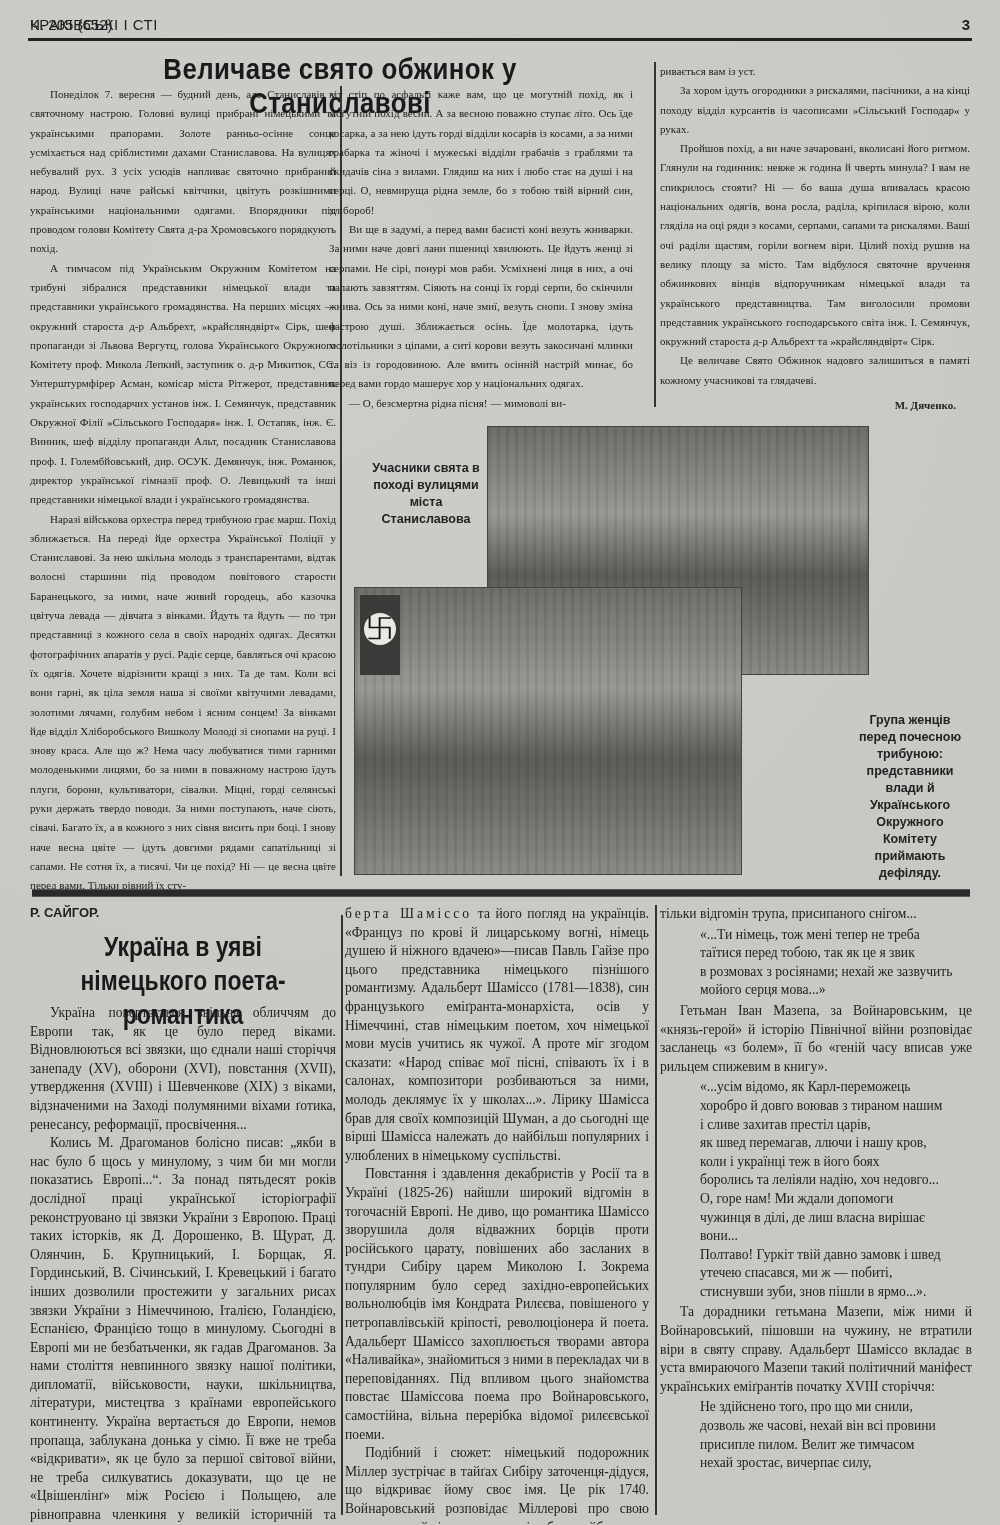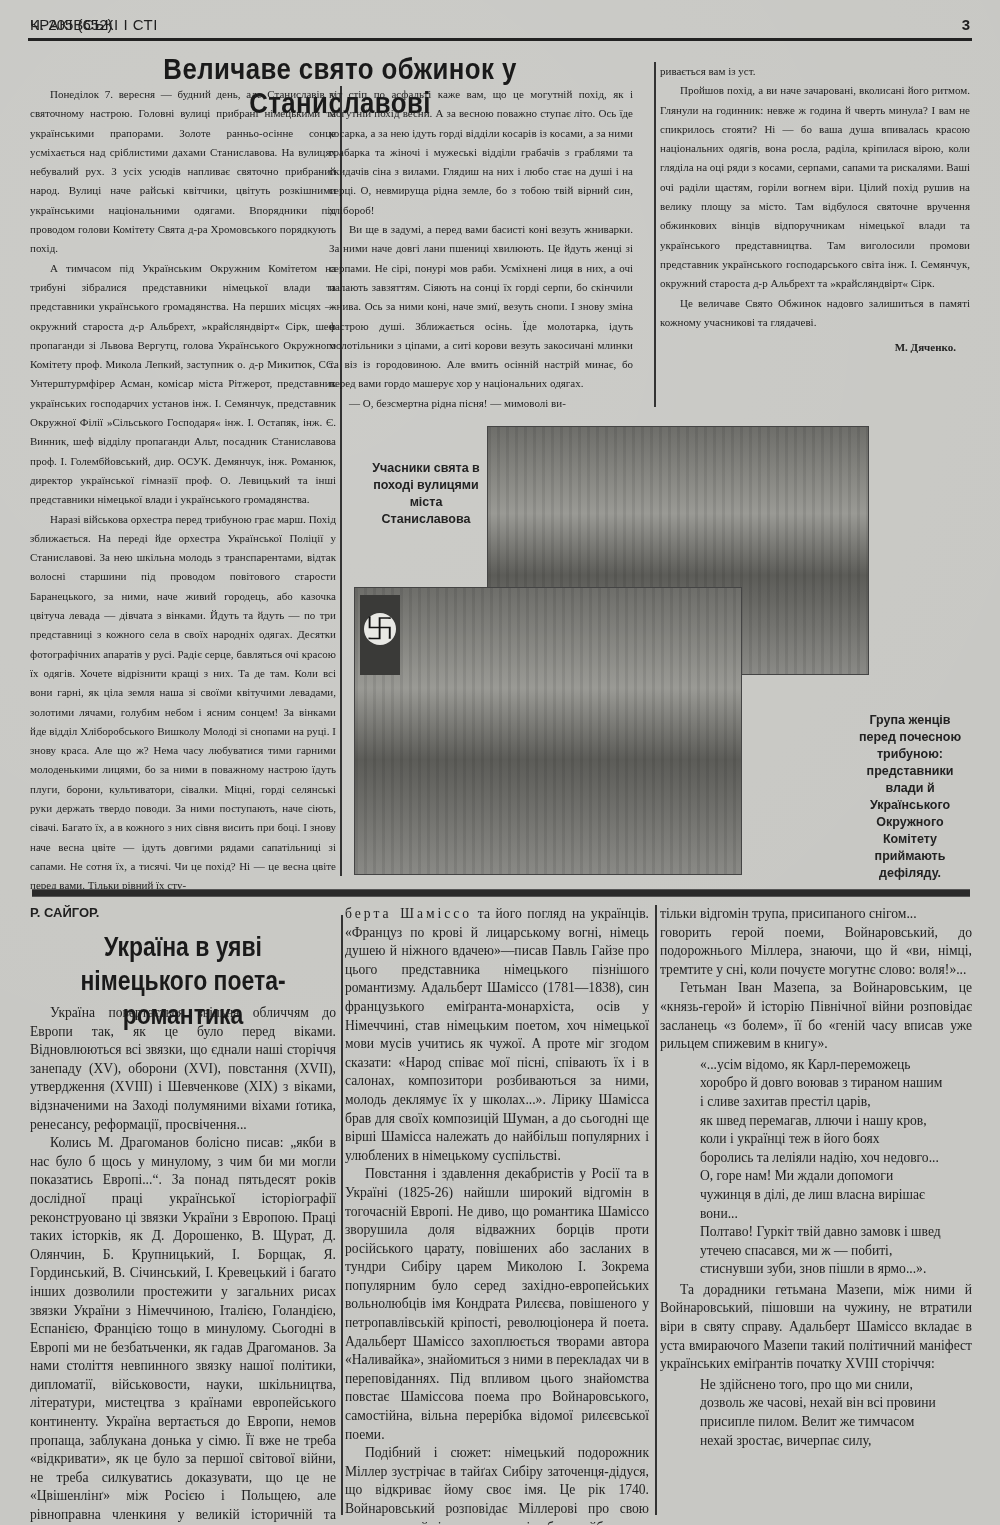--- a/index.html
+++ b/index.html
@@ -71,20 +71,21 @@
 
   <div class="col c2">
     <p class="noind">кіт стіп по асфальті каже вам, що це могутній похід, як і могутній похід весни. А за весною поважно ступає літо. Ось їде косарка, а за нею ідуть горді відділи косарів із косами, а за ними грабарка та жіночі і мужеські відділи грабачів з граблями та скидачів сіна з вилами. Глядиш на них і любо стає на душі і на серці. О, невмируща рідна земле, бо з тобою твій вірний син, хлібороб!</p>
     <p>Ви ще в задумі, а перед вами басисті коні везуть жниварки. За ними наче довгі лани пшениці хвилюють. Це йдуть женці зі серпами. Не сірі, понурі мов раби. Усміхнені лиця в них, а очі палають завзяттям. Сіяють на сонці їх горді серпи, бо скінчили жнива. Ось за ними коні, наче змиї, везуть снопи. І знову зміна настрою душі. Зближається осінь. Їде молотарка, ідуть молотільники з ціпами, а ситі корови везуть закосичані млинки та віз із городовиною. Але вмить осінній настрій минає, бо перед вами гордо машерує хор у національних одягах.</p>
     <p>— О, безсмертна рідна пісня! — мимоволі ви-</p>
   </div>
   <div class="vline" style="left:654px;top:62px;height:345px;"></div>
 
   <div class="col c3">
     <p class="noind">ривається вам із уст.</p>
+    <p>За хором ідуть огородники з рискалями, пасічники, а на кінці походу відділ курсантів із часописами »Сільський Господар« у руках.</p>
     <p>Пройшов похід, а ви наче зачаровані, вколисані його ритмом. Глянули на годинник: невже ж година й чверть минула? І вам не спикрилось стояти? Ні — бо ваша душа впивалась красою національних одягів, вона росла, раділа, кріпилася вірою, коли гляділа на оці ряди з косами, серпами, сапами та рискалями. Ваші очі раділи щастям, горіли вогнем віри. Цілий похід рушив на велику площу за місто. Там відбулося святочне вручення обжинкових вінців відпоручникам німецької влади та українського представництва. Там виголосили промови представник українського господарського світа інж. І. Семянчук, окружний староста д-р Альбрехт та »крайсляндвірт« Сірк.</p>
     <p>Це величаве Свято Обжинок надовго залишиться в памяті кожному учасникові та глядачеві.</p>
     <div class="sign">М. Дяченко.</div>
   </div>
 
   <div class="photo photo1"></div>
   <div class="photo photo2"></div>
   <div class="flag">
       <div class="sw">卐</div>
     </div>
@@ -105,21 +106,26 @@
 
   <div class="col d2">
     <p class="noind"><span class="spaced">берта Шамiссо</span> <span>та його погляд на українців. «Француз по крові й лицарському вогні, німець душею й ніжного вдачею»—писав Павль Гайзе про цього представника німецького пізнішого романтизму. Адальберт Шамiссо (1781—1838), син французького еміґранта-монархіста, осів у Німеччині, став німецьким поетом, хоч німецької мови мусів учитись як чужої. А проте міг згодом сказати: «Народ співає мої пісні, співають їх і в салонах, композитори розбиваються за ними, молодь деклямує їх у школах...». Лірику Шамiсса брав для своїх композицій Шуман, а до сьогодні ще вірші Шамiсса належать до найбільш популярних і улюблених в німецькому суспільстві.</span></p>
     <p>Повстання і здавлення декабристів у Росії та в Україні (1825-26) найшли широкий відгомін в тогочасній Европі. Не диво, що романтика Шамiссо зворушила доля відважних борців проти російського царату, повішених або засланих в тундри Сибіру царем Миколою І. Зокрема популярним було серед західно-европейських вольнолюбців імя Кондрата Рилєєва, повішеного у петропавлівській кріпості, революціонера й поета. Адальберт Шамiссо захоплюється творами автора «Наливайка», знайомиться з ними в перекладах чи в переповіданнях. Під впливом цього знайомства повстає Шамiссова поема про Войнаровського, самостійна, вільна перерібка відомої рилєєвської поеми.</p>
     <p>Подібний і сюжет: німецький подорожник Міллер зустрічає в тайґах Сибіру заточенця-дідуся, що відкриває йому своє імя. Це рік 1740. Войнаровський розповідає Міллерові про свою долю, гордий із того, що він був найближчим другом Мазепи. Міллер, вернувшись до Петербурга, вступається за засланцем перед царицею Анною, яка власкавлює Войнаровського. Та, коли Міллер прибув удруге в Якутськ, щоб переказати другові радісну вістку, застає в його самітній юрті</p>
   </div>
   <div class="vline" style="left:655px;top:905px;height:610px;"></div>
 
   <div class="col d3">
     <p class="noind">тільки відгомін трупа, присипаного снігом...</p>
-    <p class="noind">говорить герой поеми, Войнаровський, до подорожнього Міллера, знаючи, що й «ви, німці, тремтите у сні, коли почуєте могутнє слово: воля!»...</p>
+    <div class="verse">
+      <div>«...Ти німець, тож мені тепер не треба</div>
+      <div>таїтися перед тобою, так як це я звик</div>
+      <div>в розмовах з росіянами; нехай же зазвучить</div>
+      <div>мойого серця мова...»</div>
+    </div>
     <p>Гетьман Іван Мазепа, за Войнаровським, це «князь-герой» й історію Північної війни розповідає засланець «з болем», її бо «геній часу вписав уже рильцем спижевим в книгу».</p>
     <div class="verse">
       <div>«...усім відомо, як Карл-переможець</div>
       <div>хоробро й довго воював з тираном нашим</div>
       <div>і сливе захитав престіл царів,</div>
       <div>як швед перемагав, ллючи і нашу кров,</div>
       <div>коли і українці теж в його боях</div>
       <div>боролись та леліяли надію, хоч недовго...</div>
       <div>О, горе нам! Ми ждали допомоги</div>
       <div>чужинця в ділі, де лиш власна вирішає</div>

